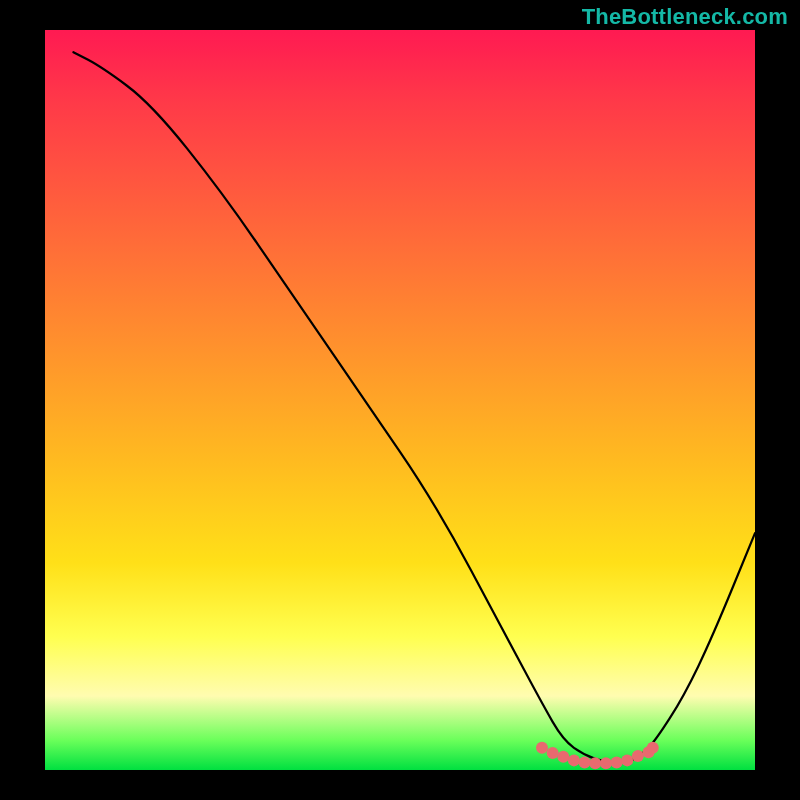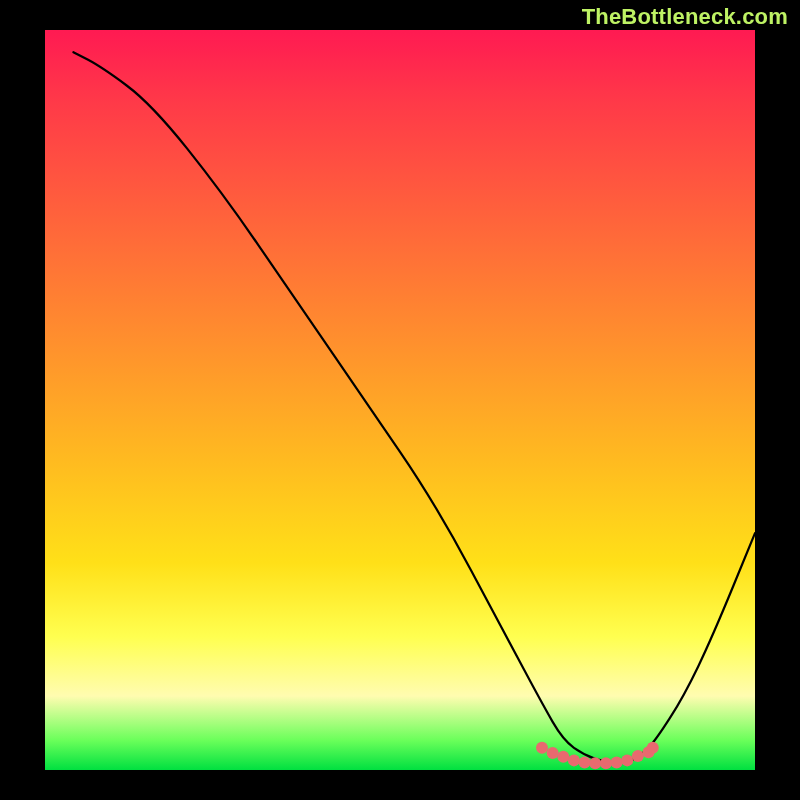--- a/index.html
+++ b/index.html
@@ -14,21 +14,21 @@
   .frame {
     position: relative;
     width: 800px;
     height: 800px;
     background: #000;
   }
   .attribution {
     position: absolute;
     top: 4px;
     right: 12px;
-    color: #bef264;
+    color: #14b8a6;
     font-size: 22px;
     font-weight: bold;
     letter-spacing: 0.2px;
     margin-left: 35px;
   }
   .plot-area {
     position: absolute;
     left: 45px;
     top: 30px;
     width: 710px;

